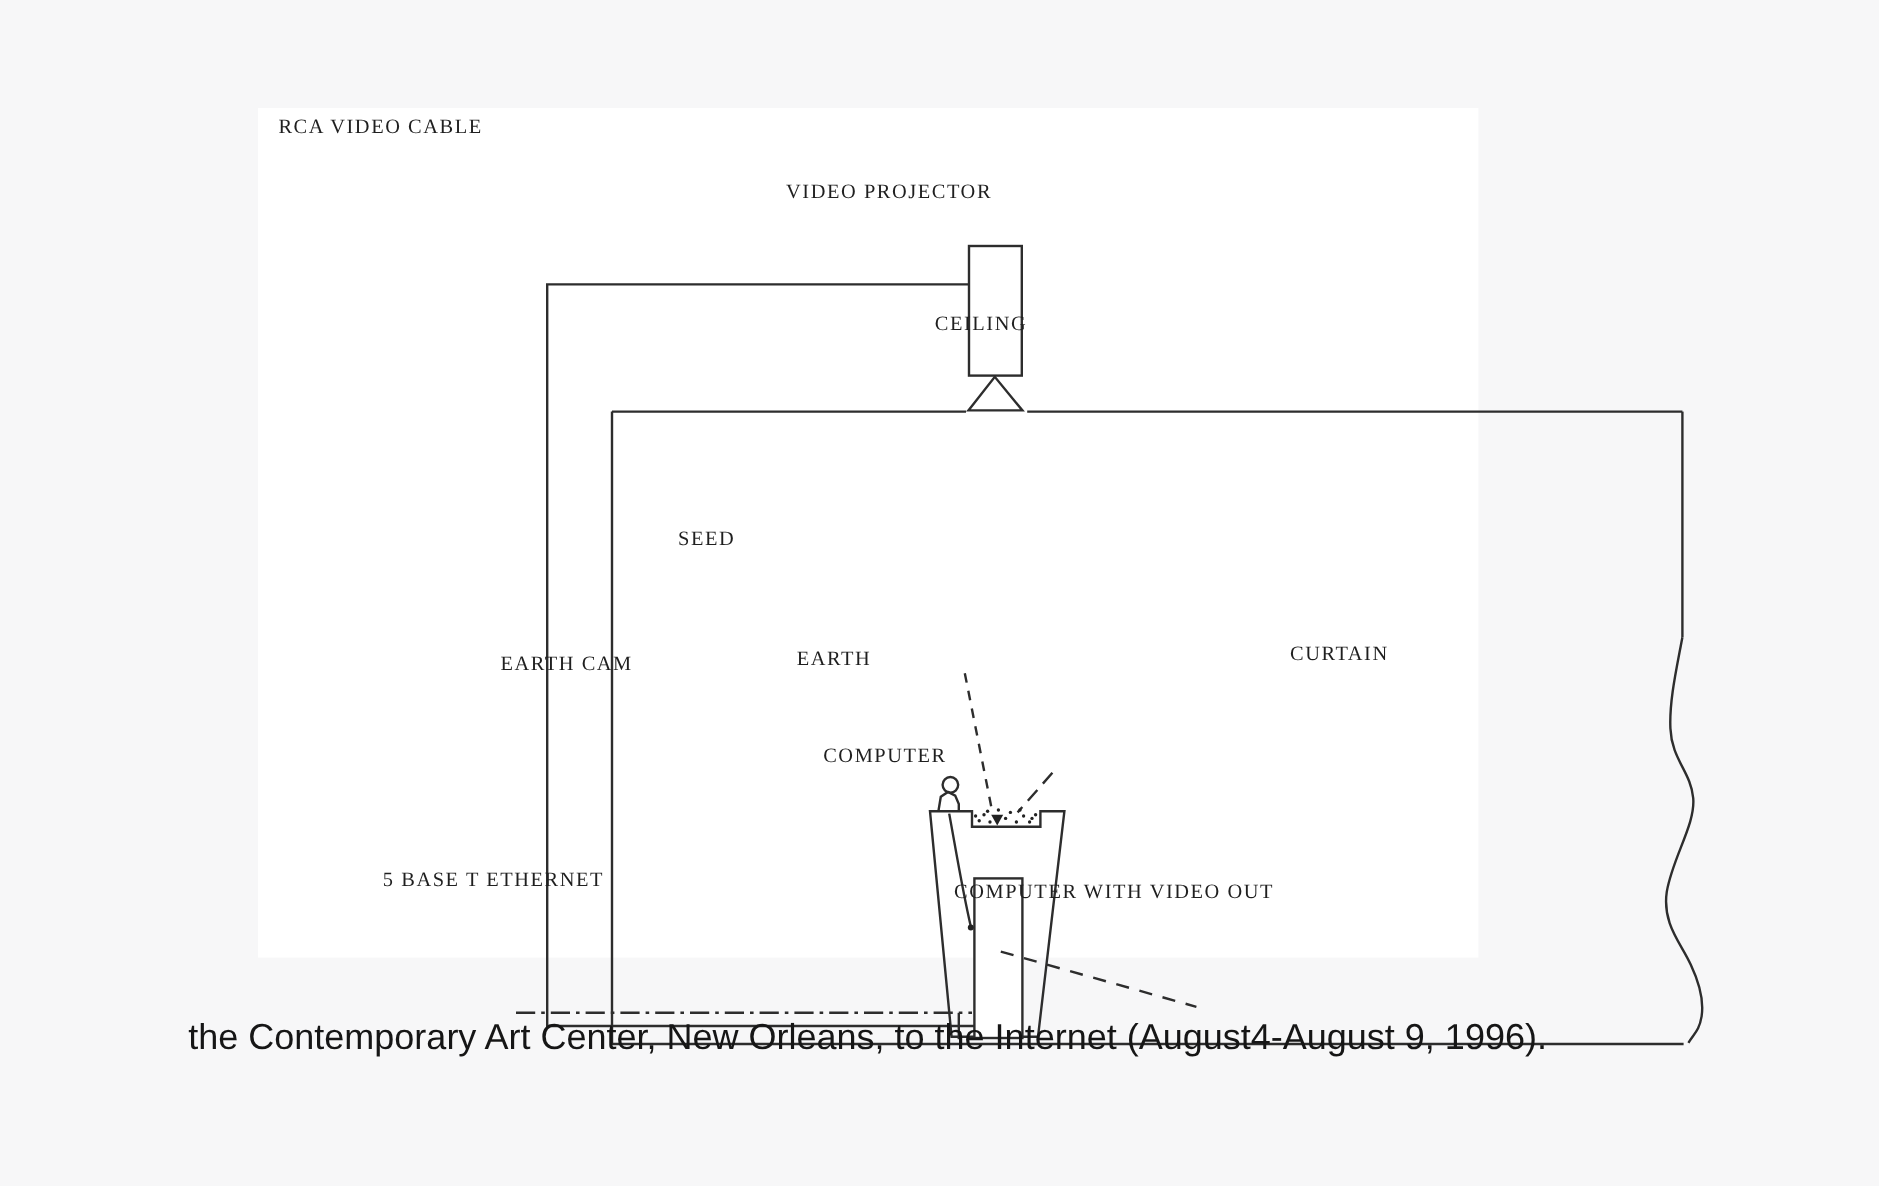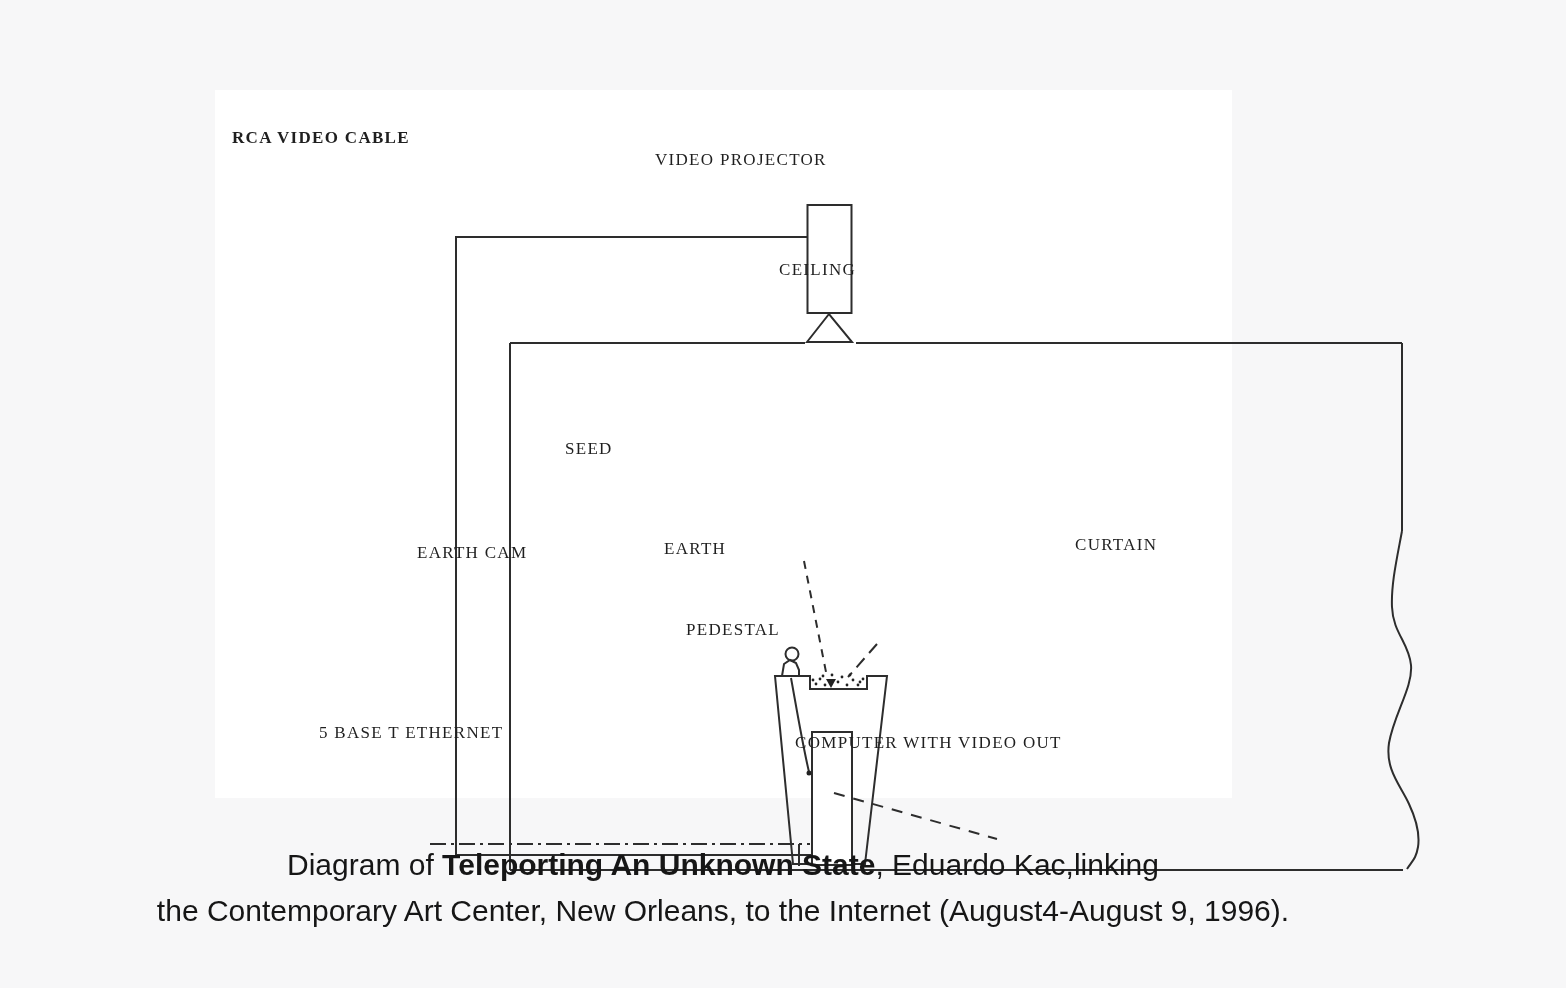--- a/index.html
+++ b/index.html
@@ -99,27 +99,26 @@
         <circle cx="617" cy="585" r="1.4"></circle>
           <circle cx="635" cy="585" r="1.4"></circle>
         <circle cx="645" cy="592" r="1.4"></circle>
           <circle cx="608" cy="586" r="1.4"></circle>
       </g>
     </g>
   </svg>
 
 </div>
 
-<div class="dlabel" style="left:232px; top:128px;font-weight:bold;">RCA VIDEO CABLE</div>
+<div class="dlabel" style="left:232px; top:96px;">RCA VIDEO CABLE</div>
 <div class="dlabel" style="left:655px; top:150px;text-align:center;">VIDEO PROJECTOR</div>
 <div class="dlabel" style="left:779px; top:260px;text-align:center;">CEILING</div>
 <div class="dlabel" style="left:565px; top:439px;">SEED</div>
 <div class="dlabel" style="left:417px; top:543px;">EARTH CAM</div>
 <div class="dlabel" style="left:664px; top:539px;">EARTH</div>
-<div class="dlabel" style="left:686px; top:620px;">PEDESTAL</div>
+<div class="dlabel" style="left:686px; top:620px;">COMPUTER</div>
 <div class="dlabel" style="left:1075px; top:535px;">CURTAIN</div>
 <div class="dlabel" style="left:319px; top:723px;">5 BASE T ETHERNET</div>
 <div class="dlabel" style="left:795px; top:733px;text-align:center;">COMPUTER WITH VIDEO OUT</div>
 
 <div class="caption">
-  <div class="cap-line"><span>Diagram of </span><span class="bold">Teleporting An Unknown State</span><span>, Eduardo Kac,linking</span></div>
   <div class="cap-line">the Contemporary Art Center, New Orleans, to the Internet (August4-August 9, 1996).</div>
 </div>
 
 </body></html>

